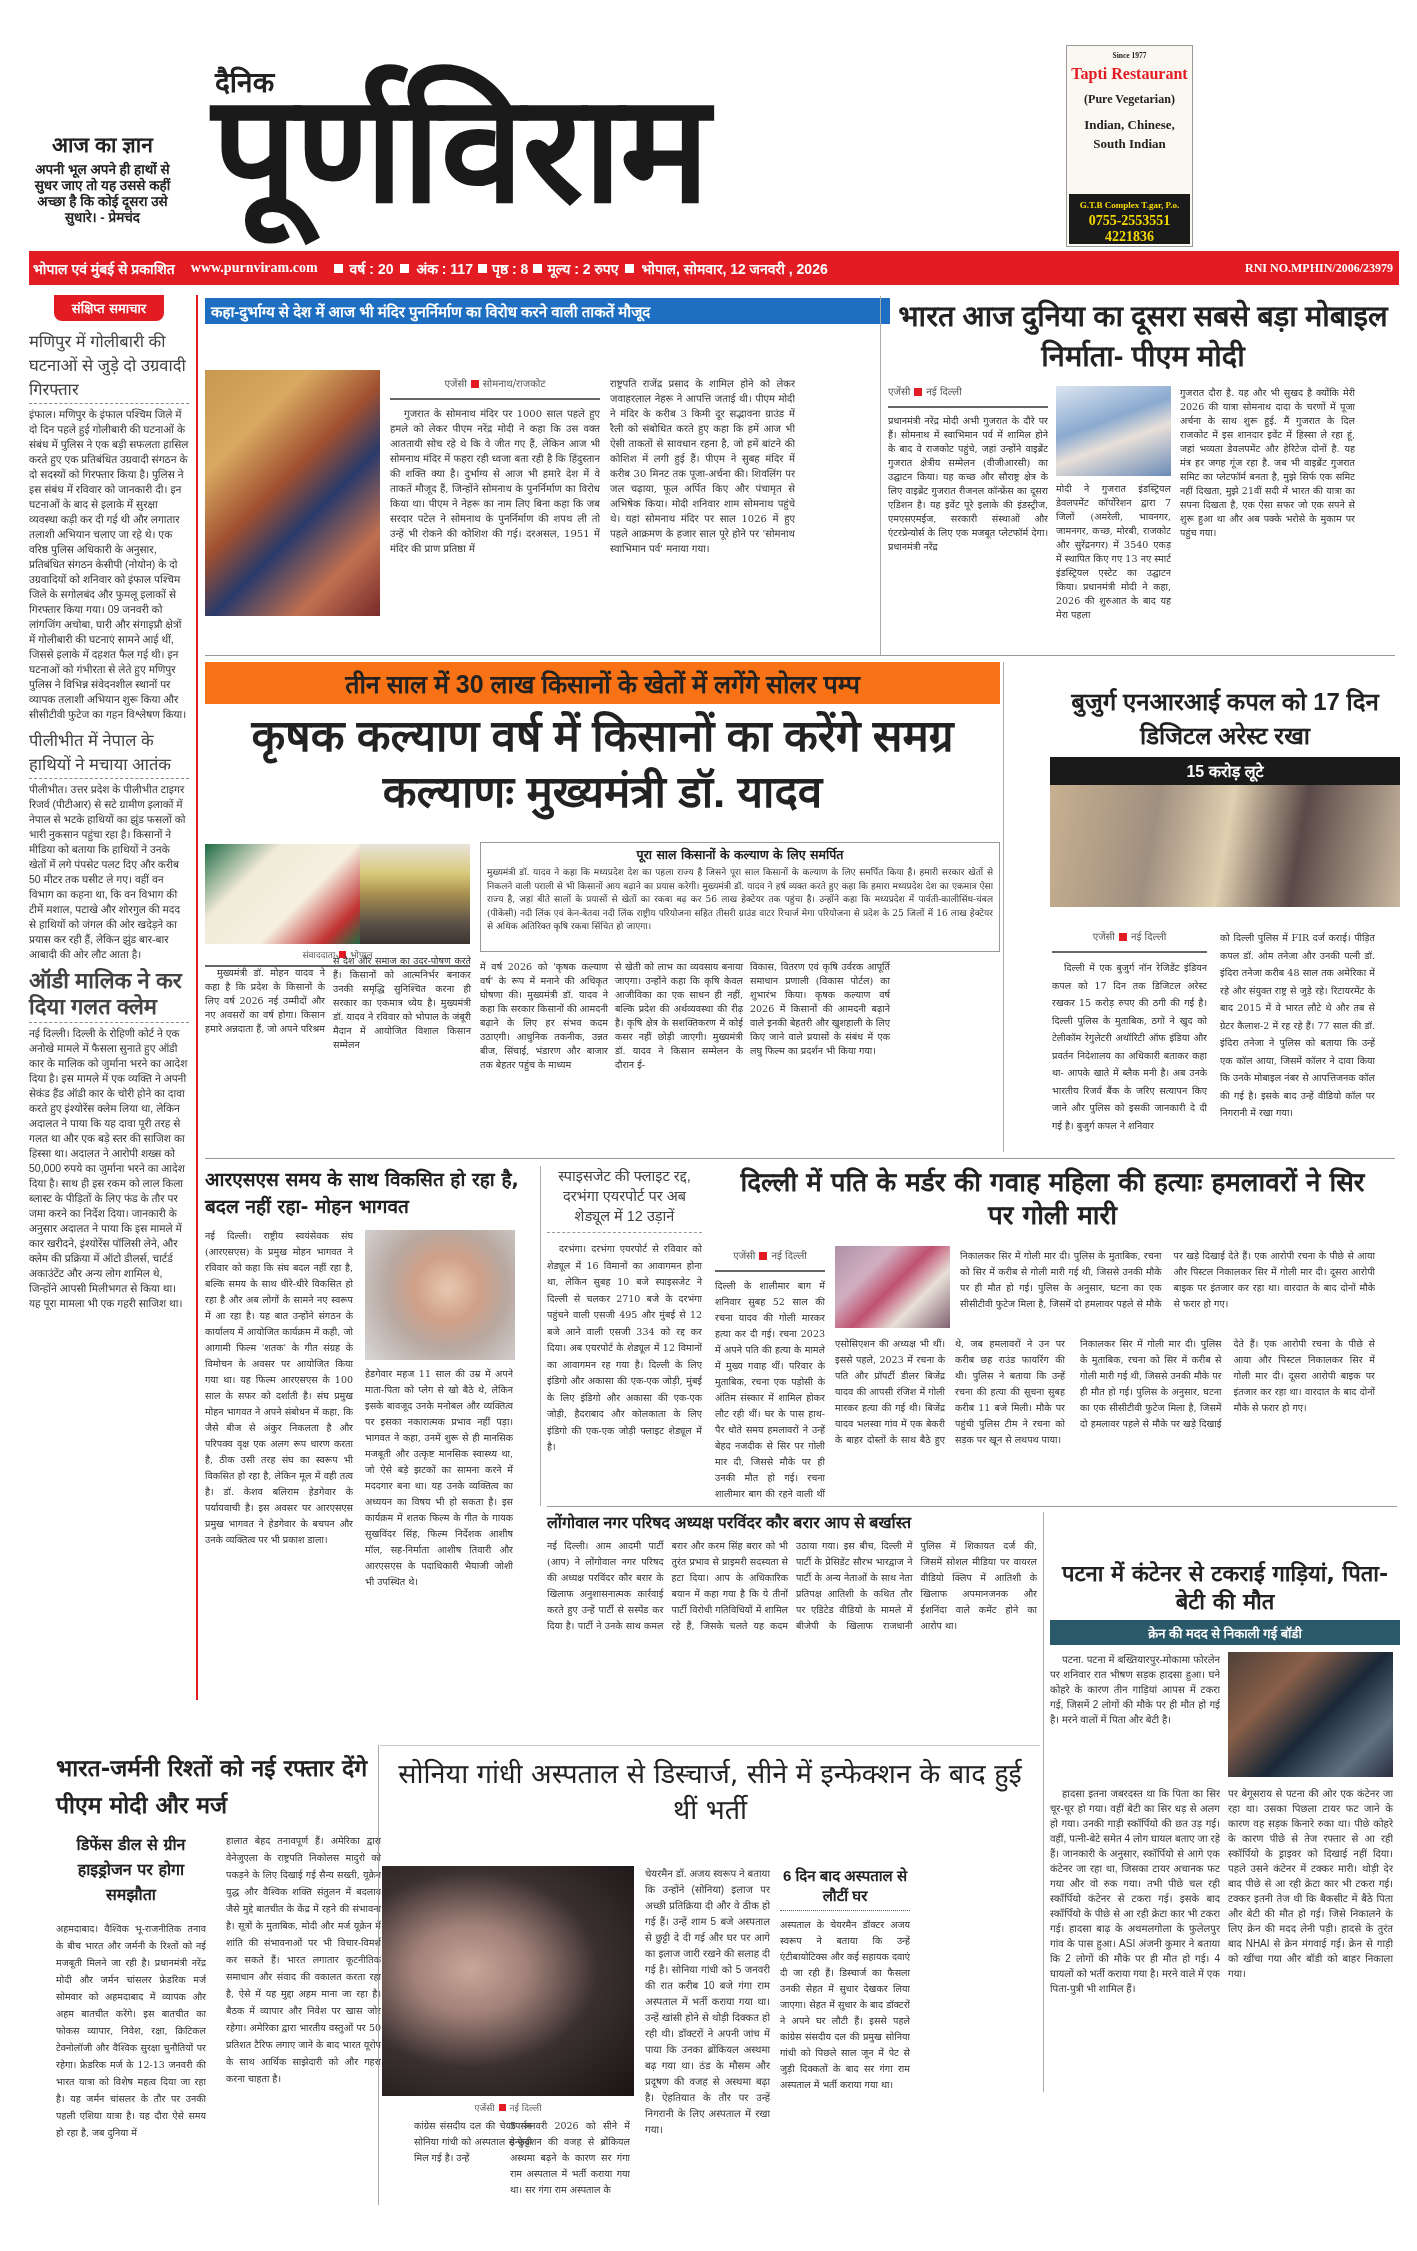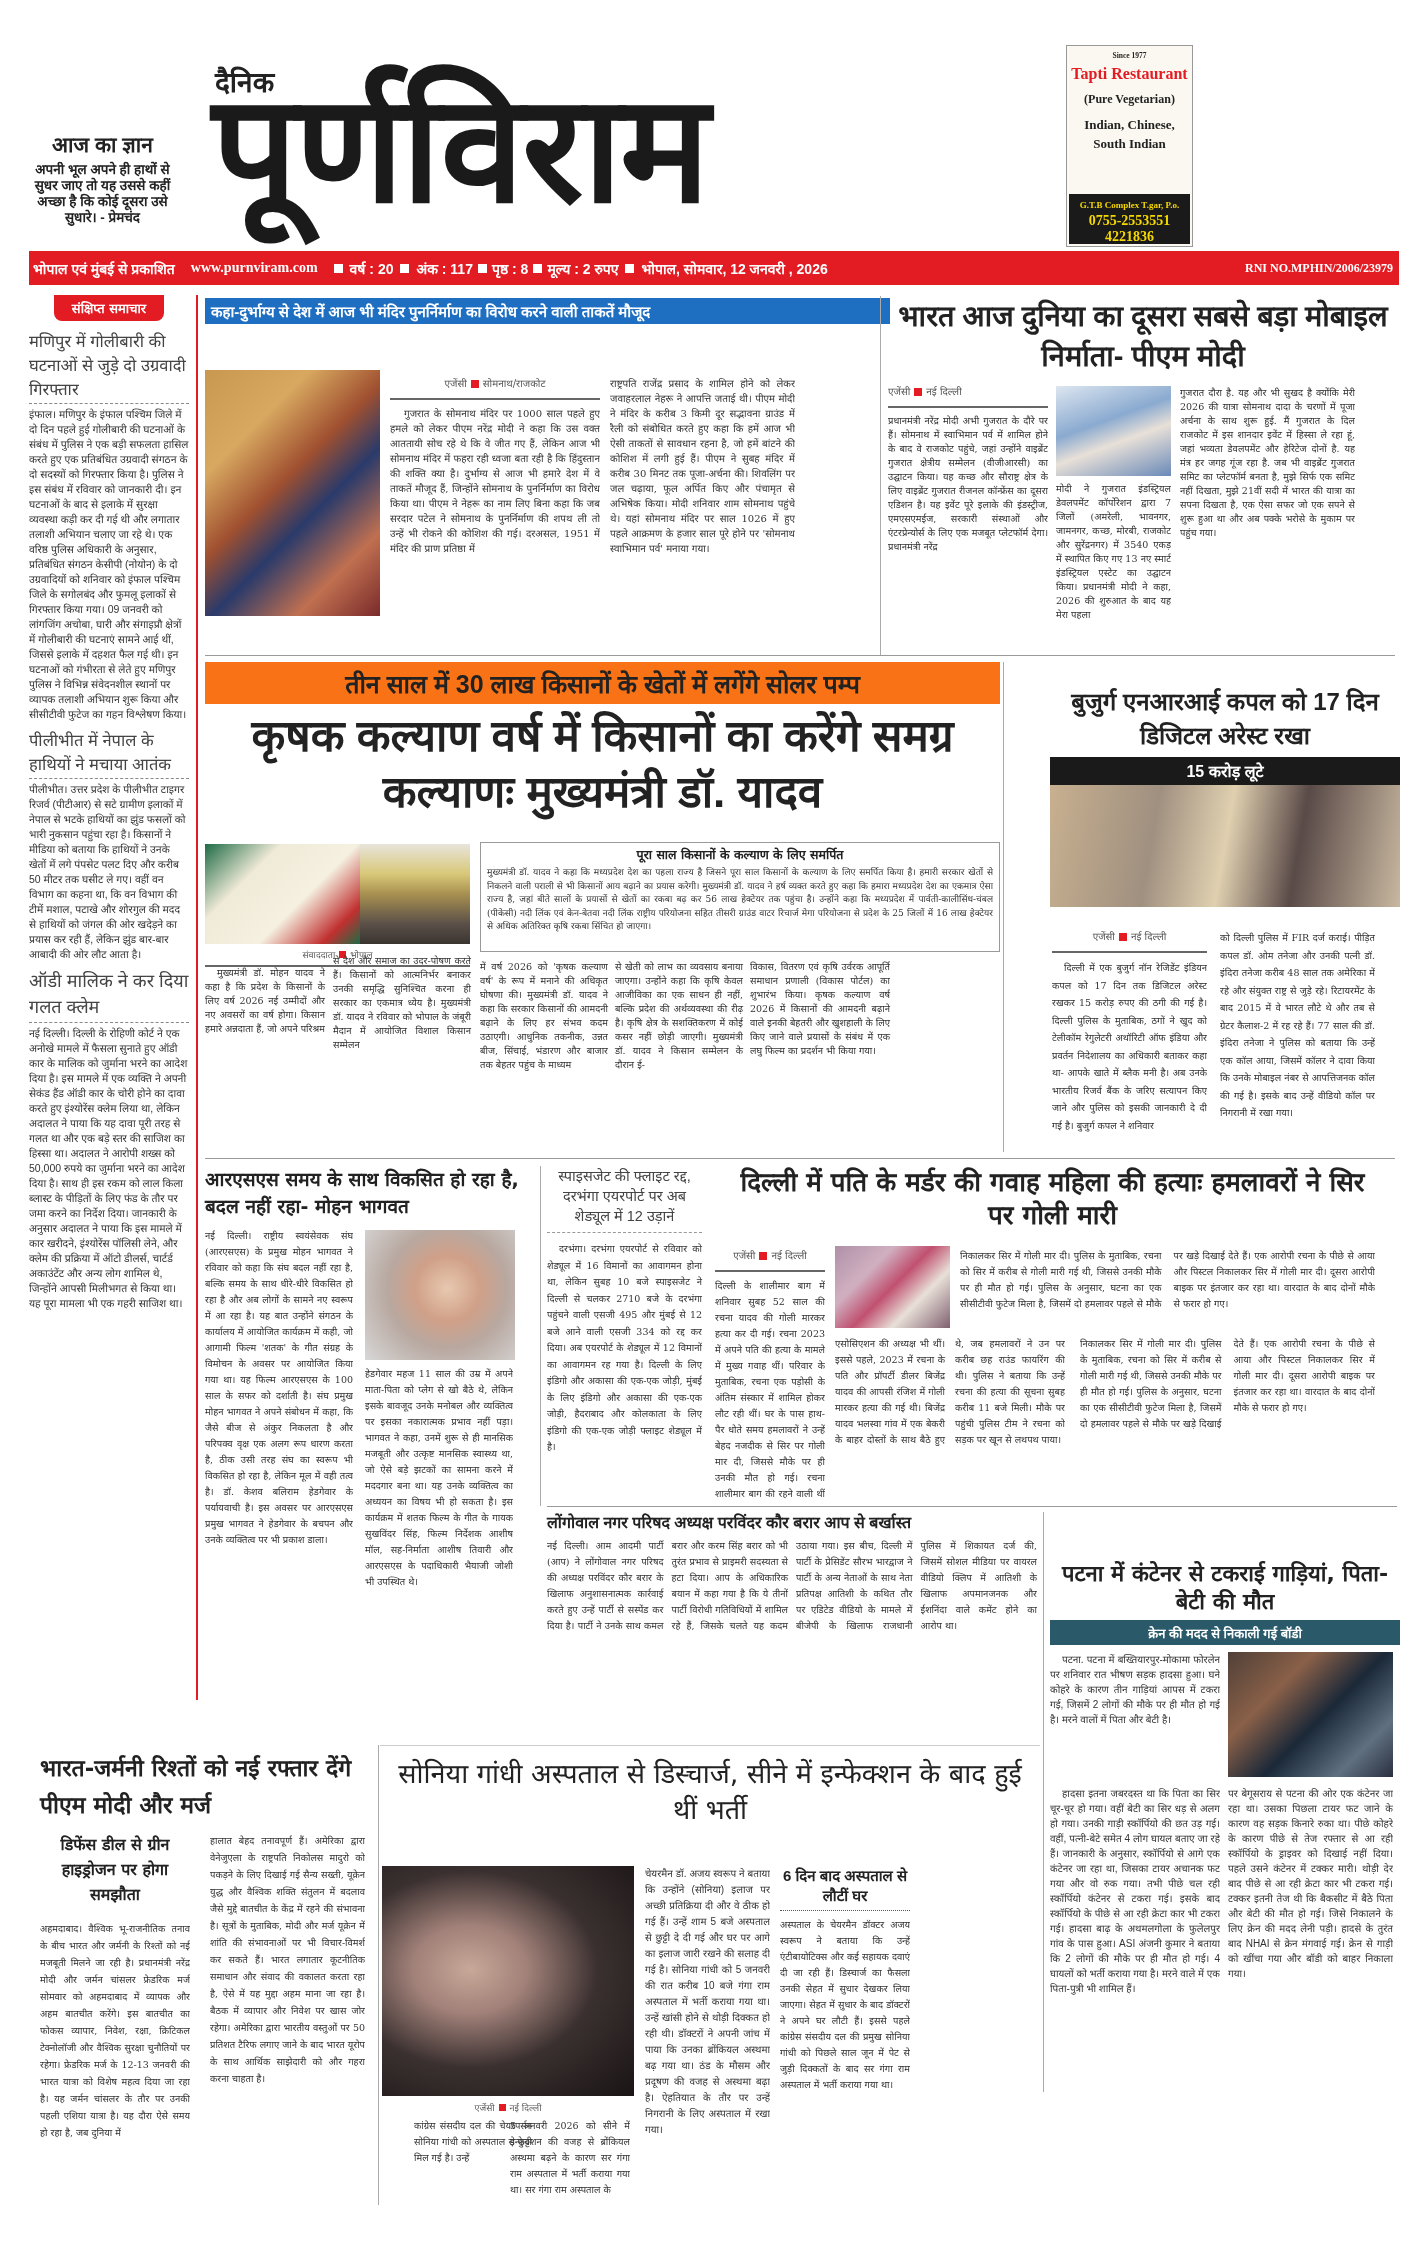--- a/index.html
+++ b/index.html
@@ -60,21 +60,21 @@
   </div>
   <div>
     <div class="cond" style="font-size:16.5px;line-height:24px;color:#444;border-bottom:1px dashed #888;padding-bottom:2px;margin-bottom:3px;">मणिपुर में गोलीबारी की घटनाओं से जुड़े दो उग्रवादी गिरफ्तार</div>
     <div class="cond" style="font-size:10.5px;line-height:15px;color:#333;">इंफाल। मणिपुर के इंफाल पश्चिम जिले में दो दिन पहले हुई गोलीबारी की घटनाओं के संबंध में पुलिस ने एक बड़ी सफलता हासिल करते हुए एक प्रतिबंधित उग्रवादी संगठन के दो सदस्यों को गिरफ्तार किया है। पुलिस ने इस संबंध में रविवार को जानकारी दी। इन घटनाओं के बाद से इलाके में सुरक्षा व्यवस्था कड़ी कर दी गई थी और लगातार तलाशी अभियान चलाए जा रहे थे। एक वरिष्ठ पुलिस अधिकारी के अनुसार, प्रतिबंधित संगठन केसीपी (नोयोन) के दो उग्रवादियों को शनिवार को इंफाल पश्चिम जिले के सगोलबंद और फुमलू इलाकों से गिरफ्तार किया गया। 09 जनवरी को लांगजिंग अचोबा, घारी और संगाइप्रौ क्षेत्रों में गोलीबारी की घटनाएं सामने आई थीं, जिससे इलाके में दहशत फैल गई थी। इन घटनाओं को गंभीरता से लेते हुए मणिपुर पुलिस ने विभिन्न संवेदनशील स्थानों पर व्यापक तलाशी अभियान शुरू किया और सीसीटीवी फुटेज का गहन विश्लेषण किया।</div>
   </div>
   <div style="margin-top:6px;">
     <div class="cond" style="font-size:16.5px;line-height:24px;color:#444;border-bottom:1px dashed #888;padding-bottom:2px;margin-bottom:3px;">पीलीभीत में नेपाल के हाथियों ने मचाया आतंक</div>
     <div class="cond" style="font-size:10.5px;line-height:15px;color:#333;">पीलीभीत। उत्तर प्रदेश के पीलीभीत टाइगर रिजर्व (पीटीआर) से सटे ग्रामीण इलाकों में नेपाल से भटके हाथियों का झुंड फसलों को भारी नुकसान पहुंचा रहा है। किसानों ने मीडिया को बताया कि हाथियों ने उनके खेतों में लगे पंपसेट पलट दिए और करीब 50 मीटर तक घसीट ले गए। वहीं वन विभाग का कहना था, कि वन विभाग की टीमें मशाल, पटाखे और शोरगुल की मदद से हाथियों को जंगल की ओर खदेड़ने का प्रयास कर रही हैं, लेकिन झुंड बार-बार आबादी की ओर लौट आता है।</div>
   </div>
   <div style="margin-top:6px;">
-    <div class="cond" style="font-size:18px;line-height:26px;color:#444;font-weight:normal;border-bottom:1px dashed #888;padding-bottom:2px;margin-bottom:3px;">ऑडी मालिक ने कर दिया गलत क्लेम</div>
+    <div class="cond" style="font-size:22px;line-height:26px;color:#444;font-weight:bold;border-bottom:1px dashed #888;padding-bottom:2px;margin-bottom:3px;">ऑडी मालिक ने कर दिया गलत क्लेम</div>
     <div class="cond" style="font-size:10.5px;line-height:15px;color:#333;">नई दिल्ली। दिल्ली के रोहिणी कोर्ट ने एक अनोखे मामले में फैसला सुनाते हुए ऑडी कार के मालिक को जुर्माना भरने का आदेश दिया है। इस मामले में एक व्यक्ति ने अपनी सेकंड हैंड ऑडी कार के चोरी होने का दावा करते हुए इंश्योरेंस क्लेम लिया था, लेकिन अदालत ने पाया कि यह दावा पूरी तरह से गलत था और एक बड़े स्तर की साजिश का हिस्सा था। अदालत ने आरोपी शख्स को 50,000 रुपये का जुर्माना भरने का आदेश दिया है। साथ ही इस रकम को लाल किला ब्लास्ट के पीड़ितों के लिए फंड के तौर पर जमा करने का निर्देश दिया। जानकारी के अनुसार अदालत ने पाया कि इस मामले में कार खरीदने, इंश्योरेंस पॉलिसी लेने, और क्लेम की प्रक्रिया में ऑटो डीलर्स, चार्टर्ड अकाउंटेंट और अन्य लोग शामिल थे, जिन्होंने आपसी मिलीभगत से किया था। यह पूरा मामला भी एक गहरी साजिश था।</div>
   </div>
 </div>
 <div class="abs red-v" style="left:196px;top:295px;height:1405px;"></div>
 
 <div class="abs" style="left:205px;top:296px;width:685px;height:360px;">
   <div style="background:#1e6fc1;color:#ffffff;padding:3px 6px;margin-top:2px;">
     <span class="cond" style="font-size:15px;font-weight:bold;white-space:nowrap;">कहा-दुर्भाग्य से देश में आज भी मंदिर पुनर्निर्माण का विरोध करने वाली ताकतें मौजूद</span>
   </div>
   <div class="abs photo" style="left:0;top:74px;width:175px;height:246px;background:linear-gradient(135deg,#c89850 0%,#d8a860 25%,#a05030 45%,#2a3a6a 60%,#c07050 80%,#7a2a2a 100%);"></div>
@@ -207,21 +207,21 @@
   </div>
   <div class="abs photo" style="left:178px;top:92px;width:165px;height:125px;background:linear-gradient(135deg,#504038 0%,#8a6048 30%,#1a2838 55%,#607080 80%,#2a3040 100%);"></div>
   <div class="abs" style="left:0;top:226px;width:170px;">
     <div class="cond" style="font-size:10px;line-height:15px;color:#333;text-align:justify;text-indent:12px;height:390px;overflow:hidden;">हादसा इतना जबरदस्त था कि पिता का सिर चूर-चूर हो गया। वहीं बेटी का सिर धड़ से अलग हो गया। उनकी गाड़ी स्कॉर्पियो की छत उड़ गई। वहीं, पत्नी-बेटे समेत 4 लोग घायल बताए जा रहे हैं। जानकारी के अनुसार, स्कॉर्पियो से आगे एक कंटेनर जा रहा था, जिसका टायर अचानक फट गया और वो रुक गया। तभी पीछे चल रही स्कॉर्पियो कंटेनर से टकरा गई। इसके बाद स्कॉर्पियो के पीछे से आ रही क्रेटा कार भी टकरा गई। हादसा बाढ़ के अथमलगोला के फुलेलपुर गांव के पास हुआ। ASI अंजनी कुमार ने बताया कि 2 लोगों की मौके पर ही मौत हो गई। 4 घायलों को भर्ती कराया गया है। मरने वाले में एक पिता-पुत्री भी शामिल हैं।</div>
   </div>
   <div class="abs" style="left:178px;top:226px;width:165px;">
     <div class="cond" style="font-size:10px;line-height:15px;color:#333;text-align:justify;height:390px;overflow:hidden;">पर बेगूसराय से पटना की ओर एक कंटेनर जा रहा था। उसका पिछला टायर फट जाने के कारण वह सड़क किनारे रुका था। पीछे कोहरे के कारण पीछे से तेज रफ्तार से आ रही स्कॉर्पियो के ड्राइवर को दिखाई नहीं दिया। पहले उसने कंटेनर में टक्कर मारी। थोड़ी देर बाद पीछे से आ रही क्रेटा कार भी टकरा गई। टक्कर इतनी तेज थी कि बैकसीट में बैठे पिता और बेटी की मौत हो गई। जिसे निकालने के लिए क्रेन की मदद लेनी पड़ी। हादसे के तुरंत बाद NHAI से क्रेन मंगवाई गई। क्रेन से गाड़ी को खींचा गया और बॉडी को बाहर निकाला गया।</div>
   </div>
 </div>
 
-<div class="abs" style="left:40px;top:1750px;width:340px;height:450px;">
+<div class="abs" style="left:56px;top:1750px;width:340px;height:450px;">
   <div style="font-size:23px;font-weight:bold;color:#222;line-height:37px;">भारत-जर्मनी रिश्तों को नई रफ्तार देंगे पीएम मोदी और मर्ज</div>
   <div class="abs" style="left:0;top:82px;width:150px;font-size:16px;color:#222;text-align:center;line-height:25px;font-weight:bold;">डिफेंस डील से ग्रीन हाइड्रोजन पर होगा समझौता</div>
   <div class="abs" style="left:0;top:170px;width:150px;">
     <div class="body-text" style="font-size:9.5px;line-height:17px;height:280px;overflow:hidden;">अहमदाबाद। वैश्विक भू-राजनीतिक तनाव के बीच भारत और जर्मनी के रिश्तों को नई मजबूती मिलने जा रही है। प्रधानमंत्री नरेंद्र मोदी और जर्मन चांसलर फ्रेडरिक मर्ज सोमवार को अहमदाबाद में व्यापक और अहम बातचीत करेंगे। इस बातचीत का फोकस व्यापार, निवेश, रक्षा, क्रिटिकल टेक्नोलॉजी और वैश्विक सुरक्षा चुनौतियों पर रहेगा। फ्रेडरिक मर्ज के 12-13 जनवरी की भारत यात्रा को विशेष महत्व दिया जा रहा है। यह जर्मन चांसलर के तौर पर उनकी पहली एशिया यात्रा है। यह दौरा ऐसे समय हो रहा है, जब दुनिया में</div>
   </div>
   <div class="abs" style="left:170px;top:82px;width:155px;">
     <div class="body-text" style="font-size:9.5px;line-height:17px;height:368px;overflow:hidden;">हालात बेहद तनावपूर्ण हैं। अमेरिका द्वारा वेनेजुएला के राष्ट्रपति निकोलस मादुरो को पकड़ने के लिए दिखाई गई सैन्य सख्ती, यूक्रेन युद्ध और वैश्विक शक्ति संतुलन में बदलाव जैसे मुद्दे बातचीत के केंद्र में रहने की संभावना है। सूत्रों के मुताबिक, मोदी और मर्ज यूक्रेन में शांति की संभावनाओं पर भी विचार-विमर्श कर सकते हैं। भारत लगातार कूटनीतिक समाधान और संवाद की वकालत करता रहा है, ऐसे में यह मुद्दा अहम माना जा रहा है। बैठक में व्यापार और निवेश पर खास जोर रहेगा। अमेरिका द्वारा भारतीय वस्तुओं पर 50 प्रतिशत टैरिफ लगाए जाने के बाद भारत यूरोप के साथ आर्थिक साझेदारी को और गहरा करना चाहता है।</div>
   </div>
 </div>
 <div class="abs divider-v" style="left:378px;top:1745px;height:460px;"></div>

